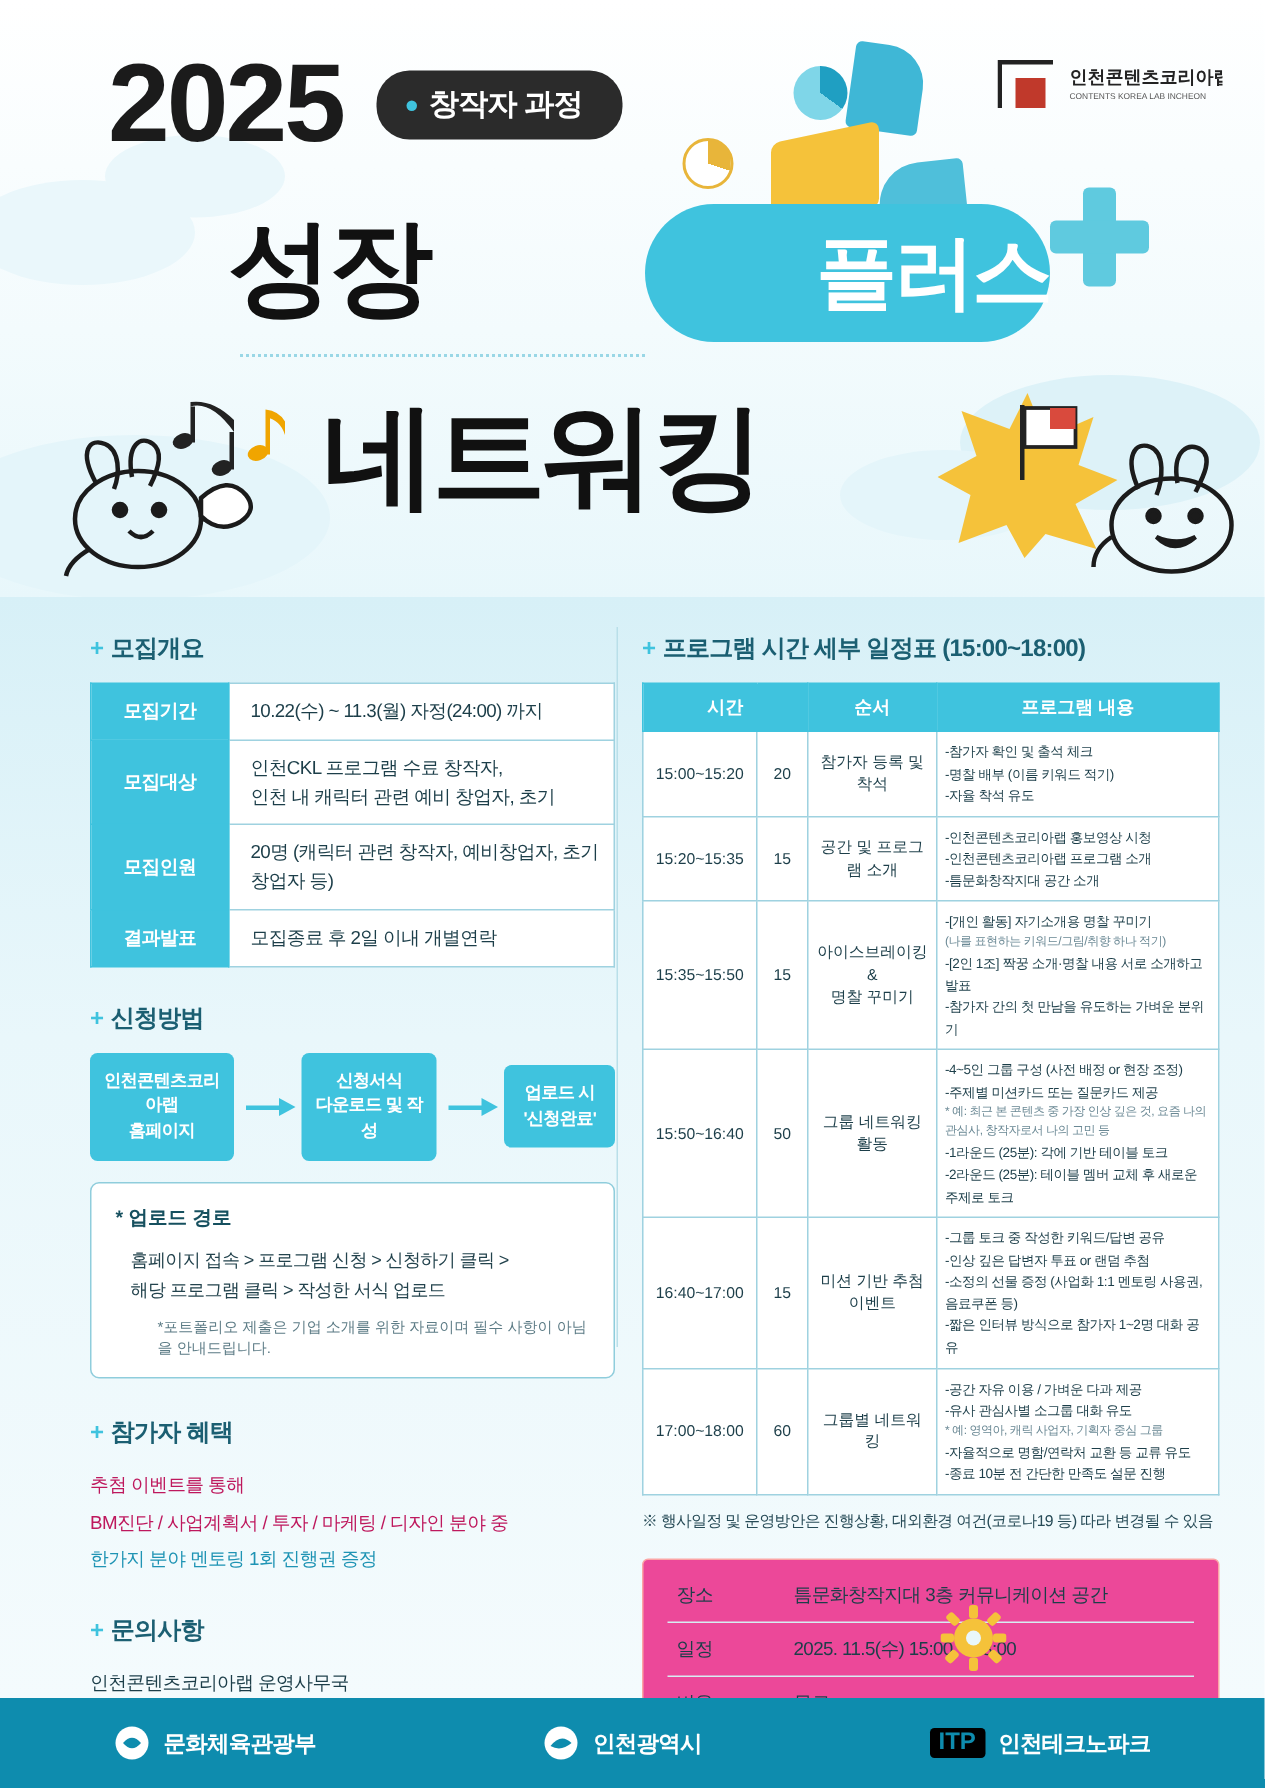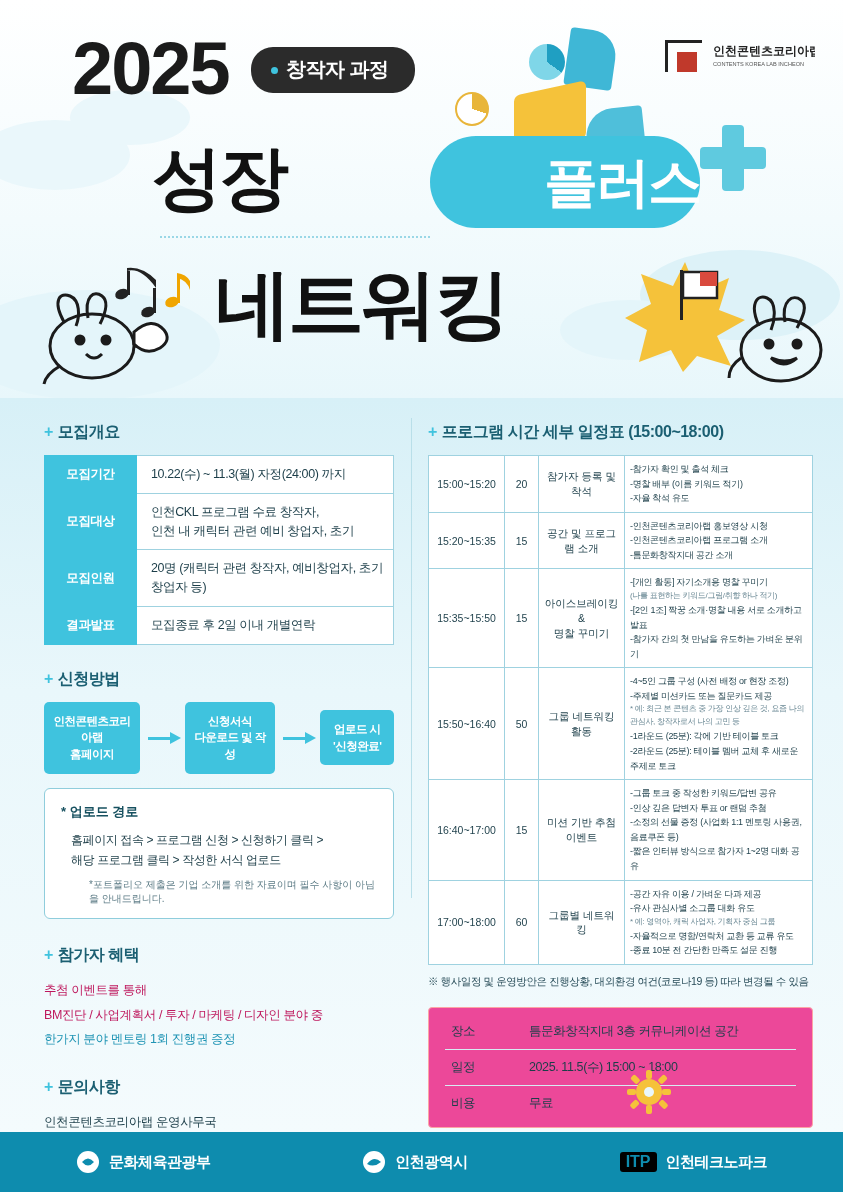--- a/index.html
+++ b/index.html
@@ -73,21 +73,21 @@
   .bunny-r { position:absolute; left:723px; top:290px; width:110px; height:100px;}
   .notes { position:absolute; left:110px; top:266px; width:90px; height:70px;}
 
   
   .body-wrap {
     position:absolute; left:0; top:398px; width:843px; height:734px;
     background:linear-gradient(180deg,#d7f0f7 0%, #e9f7fb 40%, #f4fbfd 100%);
   }
   .vdivider { position:absolute; left:411px; top:418px; width:1px; height:480px; background:#b9dfe9;}
 
-  .col-left { position:absolute; left:44px; top:422px; width:350px; }
+  .col-left { position:absolute; left:60px; top:422px; width:350px; }
   .col-right { position:absolute; left:428px; top:422px; width:385px; }
 
   .sec-title { font-size:16px; font-weight:bold; color:#1b5f72; margin:0 0 12px 0; letter-spacing:-0.5px;}
   .sec-title .pl { color:#3fc3de; margin-right:5px; font-weight:bold;}
 
   
   .kv { border-collapse:collapse; width:350px; font-size:12.5px; }
   .kv td { border:1px solid #9fd2e0; padding:9px 8px; color:#1c3e49; letter-spacing:-0.4px;}
   .kv td.k { width:92px; background:#3fc3de; color:#fff; font-weight:bold; text-align:center; border-color:#3fc3de;}
   .kv td.v { background:#ffffff; padding-left:14px; line-height:1.5;}
@@ -288,20 +288,25 @@
     <div class="contact-line">Tel. 전화 : (032)876-6426</div>
     <div class="contact-line">Email 이메일 : inckl2025@gmail.com</div>
   </div>
 
   <div class="col-right">
 
     <div class="sec-title"><span class="pl">+</span><span>프로그램 시간 세부 일정표 (15:00~18:00)</span></div>
 
     <table class="sched">
       <tbody>
+          <tr>
+        <th colspan="2">시간</th>
+        <th>순서</th>
+        <th>프로그램 내용</th>
+      </tr>
 
       <tr>
         <td class="time">15:00~15:20</td>
         <td class="mins">20</td>
         <td class="order" style="white-space:pre-line">참가자 등록 및 착석</td>
         <td class="desc">
           <div>-참가자 확인 및 출석 체크</div>
           <div>-명찰 배부 (이름 키워드 적기)</div>
           <div>-자율 착석 유도</div>
         </td>

